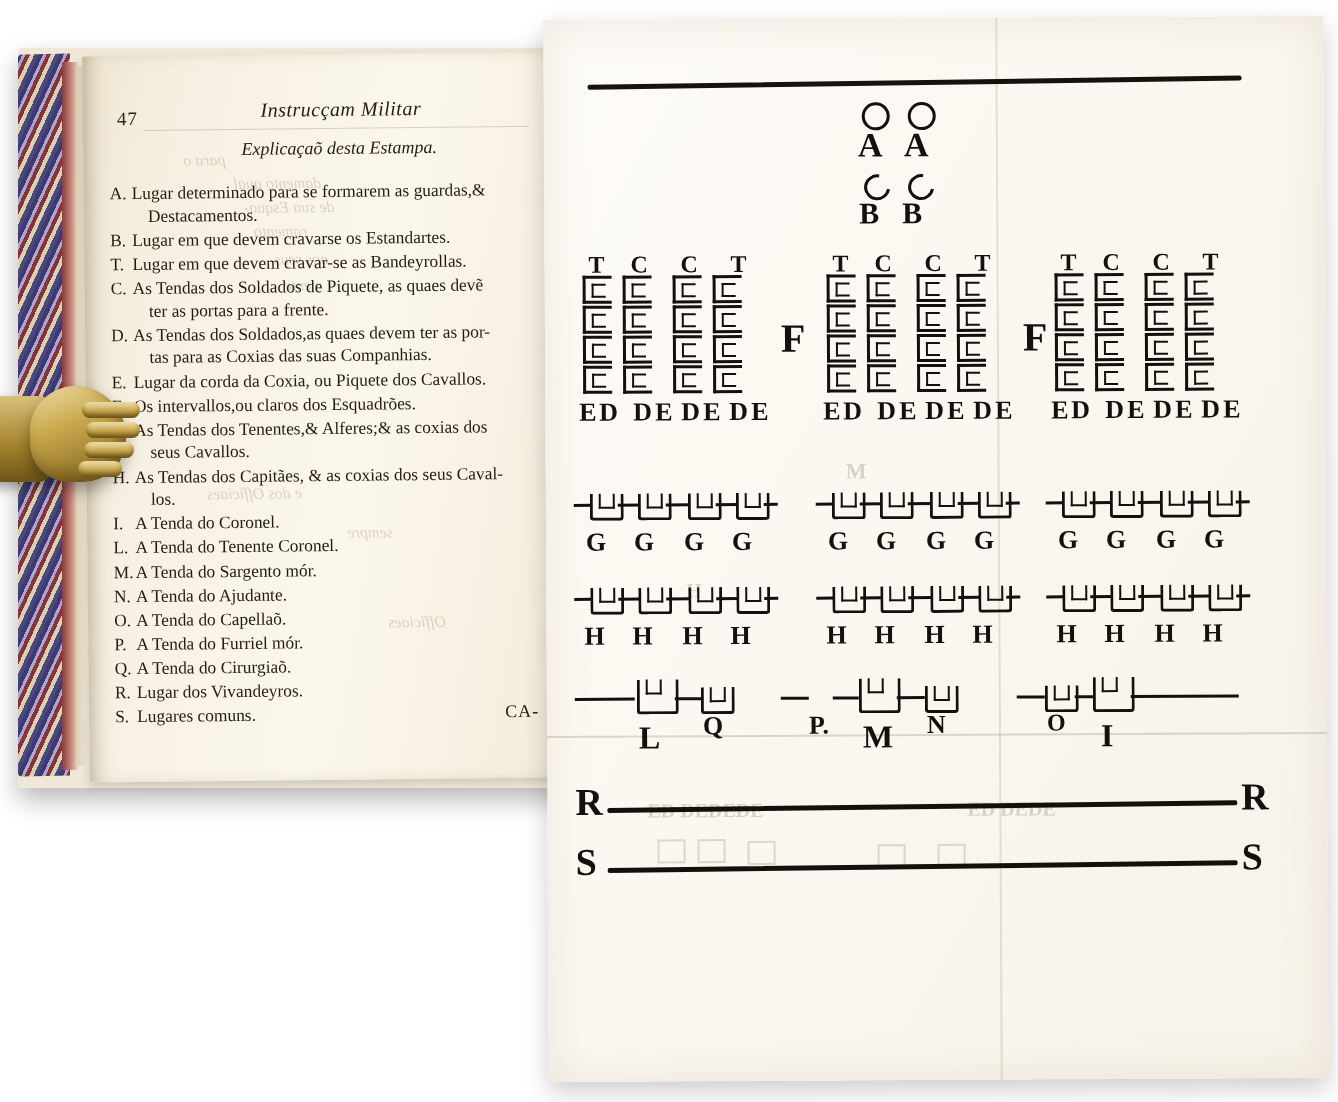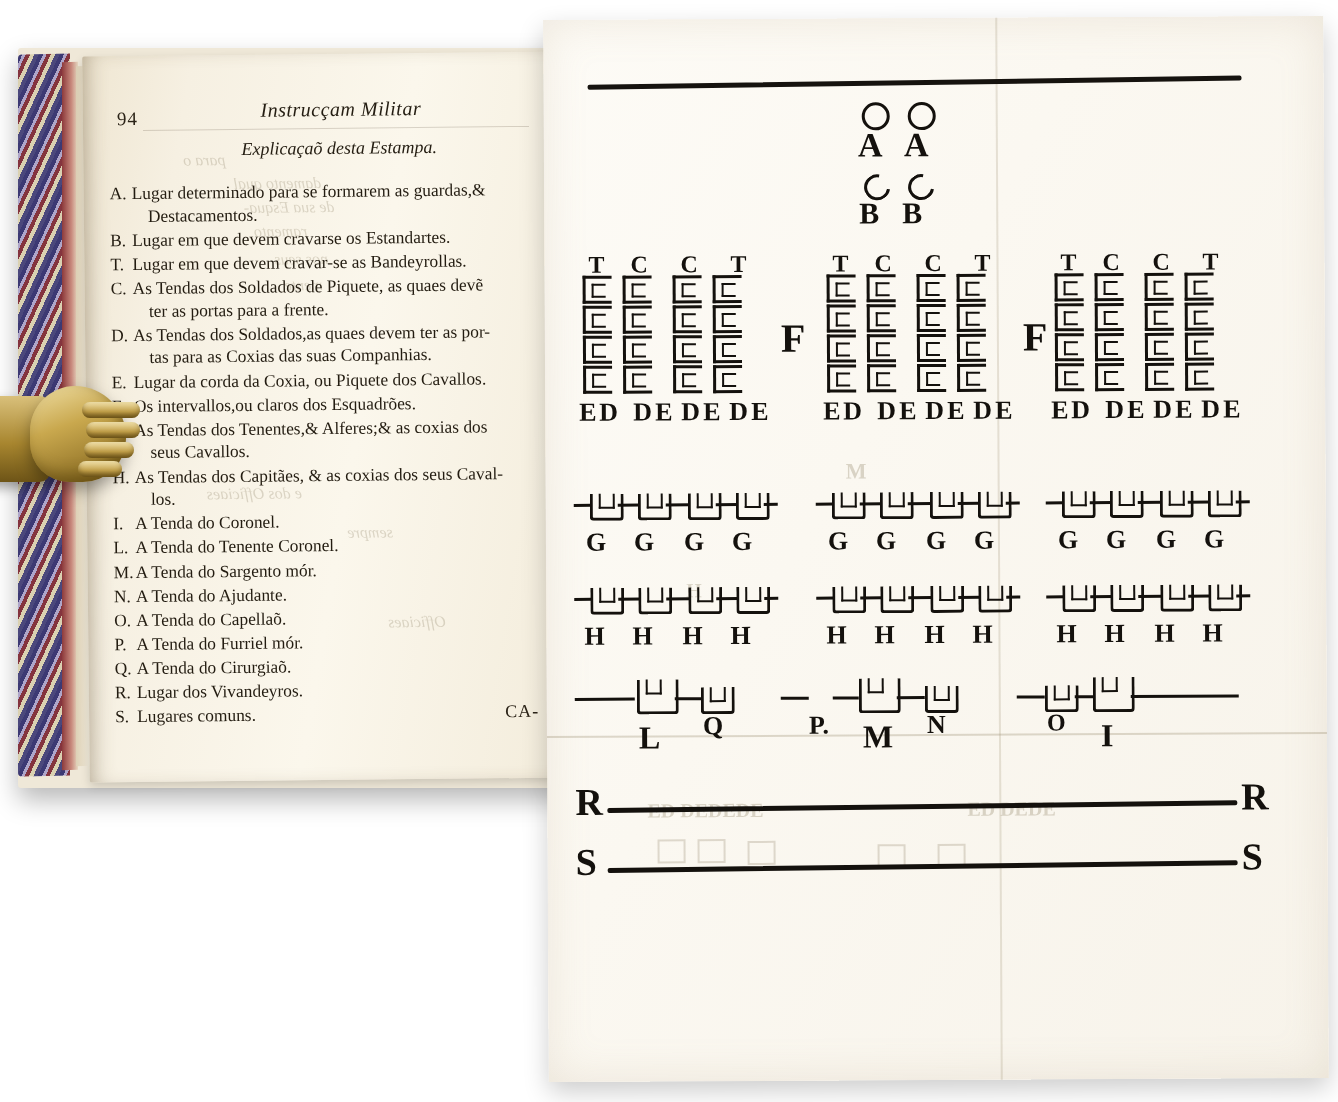--- a/index.html
+++ b/index.html
@@ -122,21 +122,21 @@
       <div class="ghost" style="left:100px;top:96px;">para o</div>
       <div class="ghost" style="left:150px;top:120px;">damento qual</div>
       <div class="ghost" style="left:160px;top:144px;">de sua Esqua-</div>
       <div class="ghost" style="left:170px;top:168px;">ramento</div>
       <div class="ghost" style="left:190px;top:196px;">nos seus</div>
       <div class="ghost" style="left:200px;top:222px;">mente</div>
       <div class="ghost" style="left:120px;top:430px;">e dos Officiaes</div>
       <div class="ghost" style="left:260px;top:470px;">sempre</div>
       <div class="ghost" style="left:300px;top:560px;">Officiaes</div>
 
-      <div class="folio">94</div>
+      <div class="folio">47</div>
       <div class="running-head">Instrucçam Militar</div>
       <div class="head-rule"></div>
       <div class="subhead">Explicaçaõ desta Estampa.</div>
 
       <div class="legend">
 
         <div class="legend-item">
           <span class="legend-key">A.</span>
           <span class="legend-txt"><span>Lugar determinado para se formarem as guardas,&amp;</span><span class="ind">Destacamentos.</span></span>
         </div>

